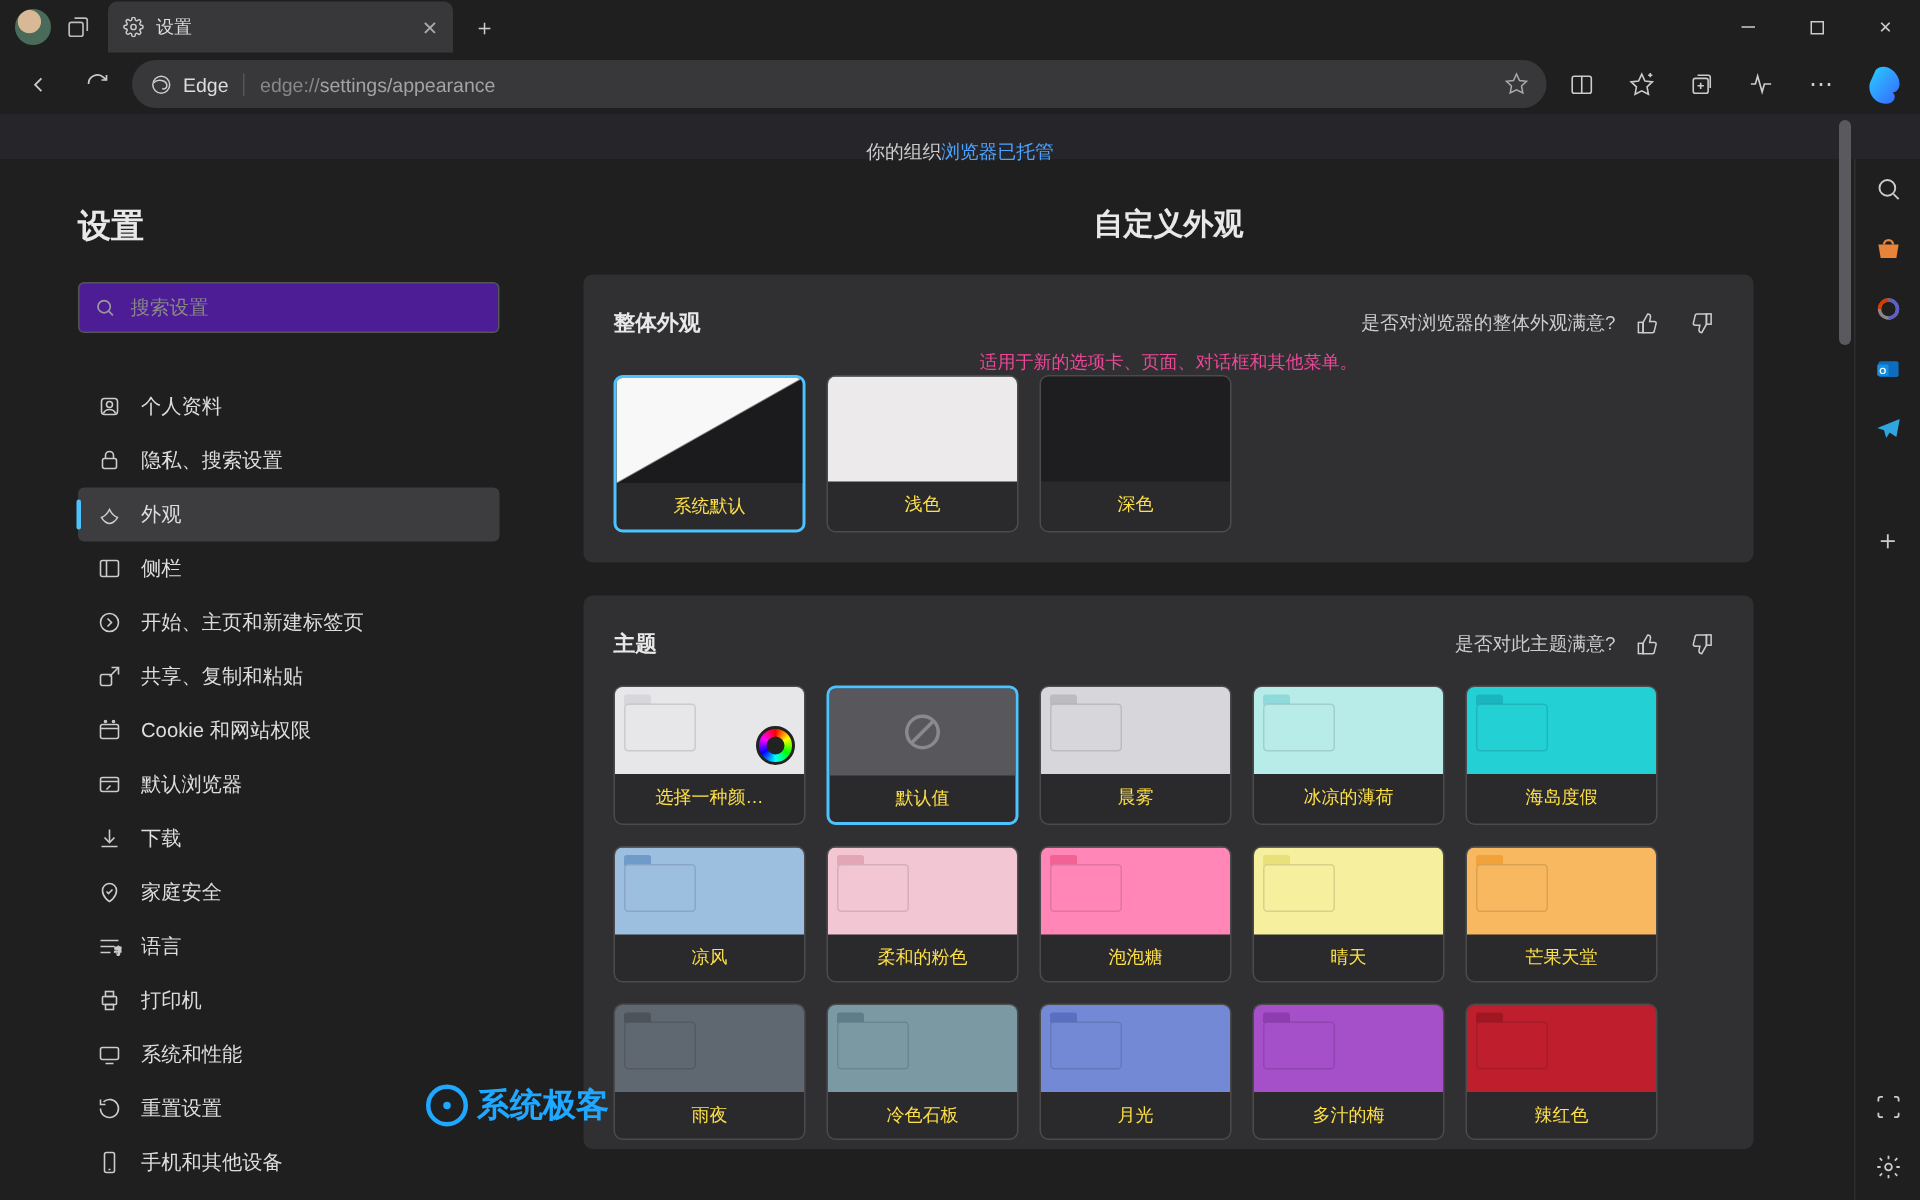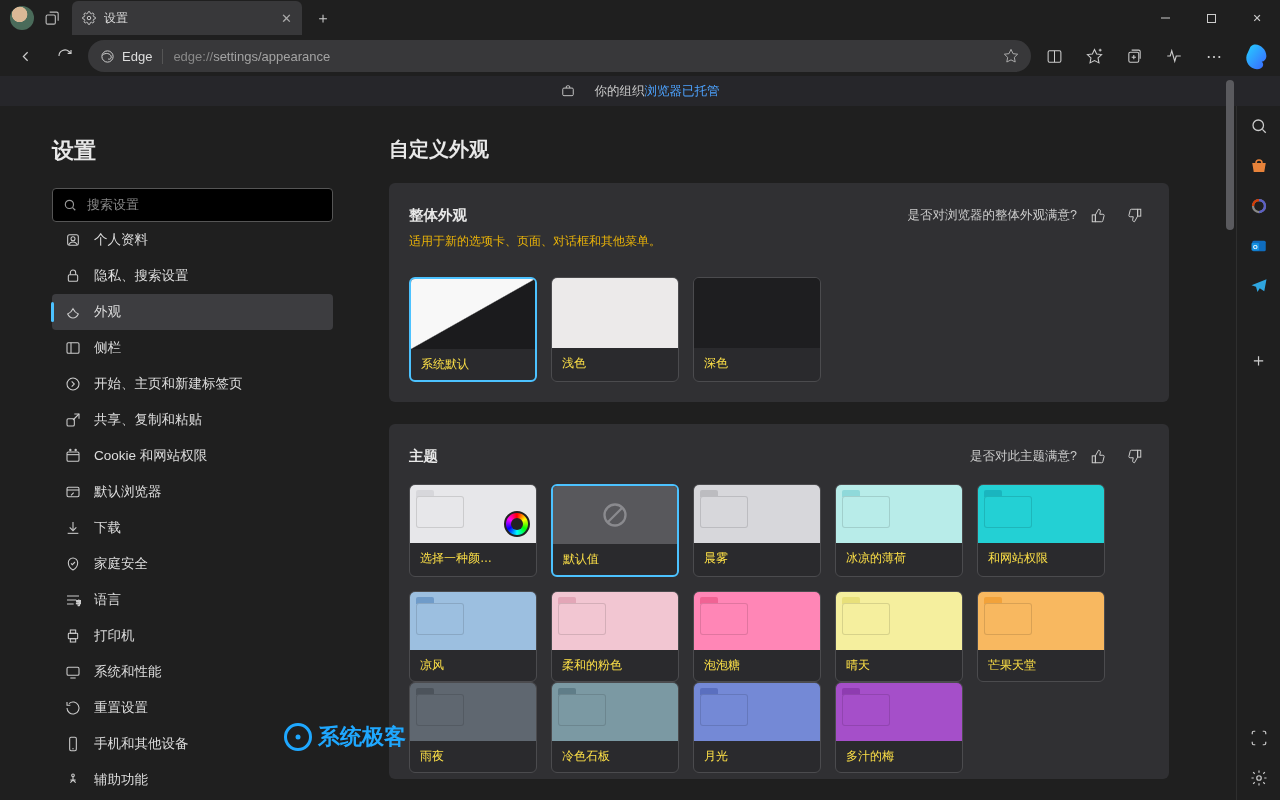--- a/index.html
+++ b/index.html
@@ -13,39 +13,39 @@
 .wincontrols { margin-left:auto; display:flex; }
 .wincontrols div { width:46px; height:36px; display:flex; align-items:center; justify-content:center; color:#ccc; font-size:11px; cursor:pointer; }
 .toolbar { height:40px; background:#1f1f1f; display:flex; align-items:center; padding:0 8px; gap:6px; }
 .tool-btn { width:34px; height:32px; display:flex; align-items:center; justify-content:center; color:#ccc; cursor:pointer; border-radius:4px; }
 .addr { flex:1; height:32px; background:#38383a; border-radius:16px; display:flex; align-items:center; padding:0 12px; gap:10px; font-size:13px; }
 .addr-edge { display:flex; align-items:center; gap:7px; color:#ddd; padding-right:10px; border-right:1px solid #555; }
 .addr-url { color:#888; display:flex; align-items:center; gap:0;justify-content:center; }
 .addr-url .path { color:#a3a3a3; }
 .addr .star { margin-left:auto; color:#aaa; }
 .copilot { width:30px; height:30px; margin-left:5px; }
-.notice { height:30px; display:flex; align-items:center; justify-content:center; gap:20px; font-size:12.5px; color:#ccc; background:#26262a; }
+.notice { height:30px; display:flex; align-items:center; justify-content:center; gap:20px; font-size:12.5px; color:#ccc; background:#26262a;flex-direction:column; }
 .notice a { color:#4da3ff; text-decoration:none; }
 .content { display:flex; height:calc(800px - 106px); }
 .sidebar { width:353px; padding:30px 20px 0 52px; overflow:auto; }
 .sidebar h1 { font-size:22px; font-weight:600; margin-bottom:22px; }
-.searchbox { height:34px; border:1px solid #555; border-radius:4px; background:#000000; display:flex; align-items:center; padding:0 10px; gap:10px; font-size:13px; color:#888; margin-bottom:0; }
+.searchbox { height:34px; border:1px solid #555; border-radius:4px; background:#4c1d95; display:flex; align-items:center; padding:0 10px; gap:10px; font-size:13px; color:#888; margin-bottom:31px; }
 .nav-item { height:36px; display:flex; align-items:center; gap:12px; padding:0 12px; font-size:13.5px; color:#ddd; cursor:pointer; border-radius:4px; }
 .nav-item.active { background:#3d3d40; position:relative; }
 .nav-item.active::before { content:""; position:absolute; left:-1px; top:8px; bottom:8px; width:3px; background:#4cc2ff; border-radius:2px; }
 .nav-icon { width:18px; height:18px; display:flex; align-items:center; justify-content:center; color:#ccc; flex-shrink:0; }
-.main { flex:1; padding:30px 24px 0 36px; overflow:auto; }
+.main { flex:1; padding:30px 24px 0 36px; overflow:auto;text-align:center; }
 .main-inner { max-width:780px; }
 .main h2 { font-size:20px; font-weight:600; margin-bottom:20px; }
 .panel { background:#303033; border-radius:6px; padding:18px 20px 20px; margin-bottom:22px; }
 .panel-head { display:flex; align-items:center; margin-bottom:4px; }
 .panel-head h3 { font-size:14.5px; font-weight:600; }
 .panel-head .fb { margin-left:auto; font-size:12.5px; color:#ccc; }
 .thumb-btn { width:30px; height:28px; border:none; background:transparent; color:#ccc; cursor:pointer; border-radius:4px; margin-left:6px; display:flex; align-items:center; justify-content:center; }
-.panel-sub { font-size:12px; color:#eab308; margin-bottom:27px; }
+.panel-sub { font-size:12px; color:#ec4899; margin-bottom:0; }
 .card-row { display:flex; gap:14px; flex-wrap:wrap; }
 .card { width:128px; border:1px solid #4b4b4e; border-radius:6px; overflow:hidden; background:#2a2a2d; cursor:pointer; }
 .card.selected { border:2px solid #4cc2ff; }
 .card .preview { height:70px; }
 .card .theme-prev { height:58px; padding:5px 0 0 6px; }
 .folder { width:48px; height:38px; position:relative; }
 .folder .tab-f { width:18px; height:7px; border-radius:2px 2px 0 0; position:absolute; top:0; left:0; }
 .folder .body-f { width:48px; height:32px; border-radius:3px; position:absolute; top:6px; }
 .card .label { padding:7px 10px; font-size:12px; color:#fde047; }
 .color-picker{ position:absolute; right:6px; bottom:6px; width:26px; height:26px; border-radius:50%; background:conic-gradient(red,yellow,lime,cyan,blue,magenta,red); border:2px solid #222;}
@@ -435,24 +435,24 @@
               </div>
               <div class="label">冰凉的薄荷</div>
             </div>
             <div class="card">
               <div class="theme-prev" style="position:relative;background:#23d0d4">
                 <div class="folder">
                   <div class="tab-f" style="background:#1ab5bf"></div>
                   <div class="body-f" style="background:#23d0d4;border:1px solid rgba(0,0,0,.12)"></div>
                 </div>
               </div>
-              <div class="label">和网站权限</div>
+              <div class="label">海岛度假</div>
             </div>
           </div>
-      <div class="card-row" id="theme-row2" style="">
+      <div class="card-row" id="theme-row2" style="margin-bottom:14px;">
             <div class="card">
               <div class="theme-prev" style="position:relative;background:#9cbfe0">
                 <div class="folder">
                   <div class="tab-f" style="background:#6f9bc9"></div>
                   <div class="body-f" style="background:#9cbfe0;border:1px solid rgba(0,0,0,.12)"></div>
                 </div>
               </div>
               <div class="label">凉风</div>
             </div>
             <div class="card">
@@ -521,20 +521,29 @@
               <div class="label">月光</div>
             </div>
             <div class="card">
               <div class="theme-prev" style="position:relative;background:#a54fc9">
                 <div class="folder">
                   <div class="tab-f" style="background:#8e3cb0"></div>
                   <div class="body-f" style="background:#a54fc9;border:1px solid rgba(0,0,0,.12)"></div>
                 </div>
               </div>
               <div class="label">多汁的梅</div>
+            </div>
+            <div class="card">
+              <div class="theme-prev" style="position:relative;background:#bf1e2d">
+                <div class="folder">
+                  <div class="tab-f" style="background:#a01723"></div>
+                  <div class="body-f" style="background:#bf1e2d;border:1px solid rgba(0,0,0,.12)"></div>
+                </div>
+              </div>
+              <div class="label">辣红色</div>
             </div>
           </div>
     </div>
    </div>
   </div>
 
   <div class="rightrail">
     <div class="rail-ic">
         <svg width="18" height="18" viewBox="0 0 24 24" fill="none" stroke="currentColor" stroke-width="1.7">
           <circle cx="11" cy="11" r="7"></circle>

